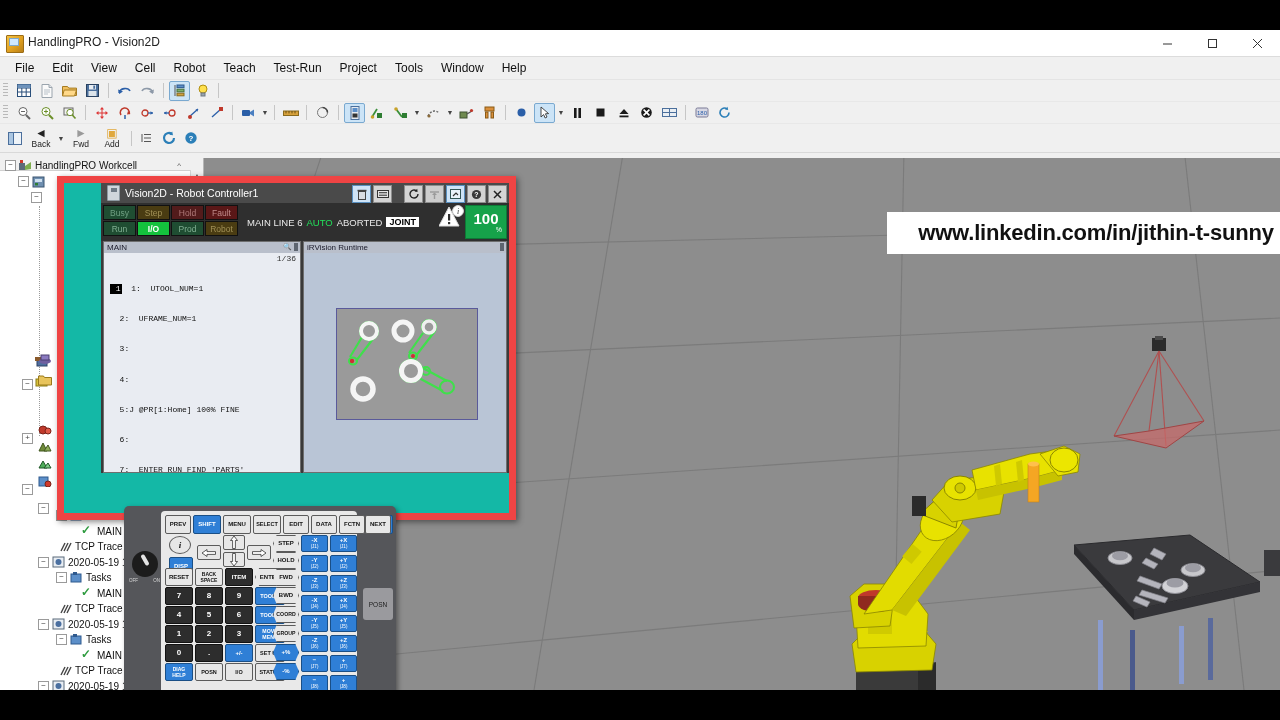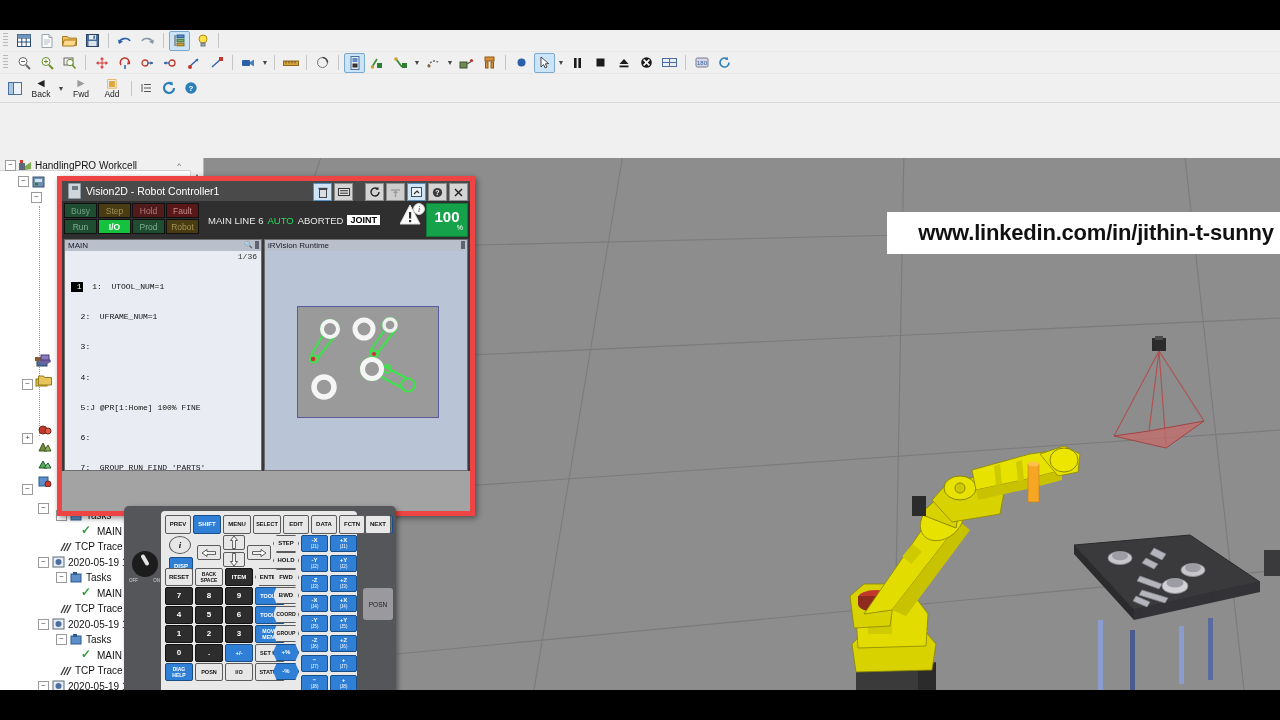--- a/index.html
+++ b/index.html
@@ -58,22 +58,22 @@
 
   
   .floor{position:absolute;inset:0;background:#8d8d8d;}
 
   
   .watermark{position:absolute;left:683px;top:54px;width:418px;height:42px;background:#fff;
      display:flex;align-items:center;justify-content:center;}
   .watermark span{font-size:22px;font-weight:bold;color:#111;letter-spacing:-0.2px;}
 
   
-  .rc{position:absolute;left:57px;top:146px;width:408px;height:330px;background:#a3a3a3;
-      border:5px solid #ef4444;box-shadow:2px 2px 6px rgba(0,0,0,.45);}
+  .rc{position:absolute;left:57px;top:146px;width:408px;height:330px;background:#14b8a6;
+      border:7px solid #ef4444;box-shadow:2px 2px 6px rgba(0,0,0,.45);padding-left:37px;}
   .rc-title{height:20px;background:#4a4a4a;display:flex;align-items:center;position:relative;}
   .rc-title .rcico{width:11px;height:14px;margin:0 5px 0 6px;background:#cfd6db;border:1px solid #8e9aa2;border-radius:1px;}
   .rc-title .rcico:after{content:"";display:block;margin:2px auto 0;width:6px;height:4px;background:#6d7a84;}
   .rc-title .rct{font-size:10.5px;color:#fff;}
   .rc-tbtns{position:absolute;right:2px;top:2px;display:flex;gap:2px;}
   .rcbtn{width:17px;height:16px;background:#d4d4d4;border:1px solid #8e8e8e;display:flex;align-items:center;justify-content:center;font-size:10px;color:#222;}
   .rcbtn.hl{background:#cfe4f7;border:1px solid #5a90c0;}
   .rcbtn.dim{background:#cdcdcd;color:#8d8d8d;}
   .rcgap{width:8px;}
 
@@ -143,21 +143,56 @@
 </head>
 <body>
 
 <div id="app">
 
   <div class="letterbox-top"></div>
   <div class="letterbox-bottom"></div>
 
   <div class="win">
 
-
+    <div class="titlebar">
+      <div class="tb-icon"></div>
+      <div class="tb-text">HandlingPRO - Vision2D</div>
+      <div class="wbtns">
+        <div class="wbtn">
+          <svg width="11" height="11">
+              <line x1="1" y1="6" x2="10" y2="6" stroke="#333" stroke-width="1"></line>
+            </svg>
+        </div>
+        <div class="wbtn">
+          <svg width="11" height="11">
+              <rect x="1.5" y="1.5" width="8" height="8" fill="none" stroke="#333" stroke-width="1"></rect>
+            </svg>
+        </div>
+        <div class="wbtn close">
+          <svg width="11" height="11">
+              <line x1="1" y1="1" x2="10" y2="10" stroke="#333" stroke-width="1"></line>
+              <line x1="10" y1="1" x2="1" y2="10" stroke="#333" stroke-width="1"></line>
+            </svg>
+        </div>
+      </div>
+    </div>
+
+    <div class="menubar">
+      <div class="menuitem">File</div>
+      <div class="menuitem">Edit</div>
+      <div class="menuitem">View</div>
+      <div class="menuitem">Cell</div>
+      <div class="menuitem">Robot</div>
+      <div class="menuitem">Teach</div>
+      <div class="menuitem">Test-Run</div>
+      <div class="menuitem">Project</div>
+      <div class="menuitem">Tools</div>
+      <div class="menuitem">Window</div>
+      <div class="menuitem">Help</div>
+    </div>
 
     <div class="toolbar">
       <div class="tb-grip"></div>
       <div class="ticon">
         <svg width="14" height="13">
             <rect x="0.5" y="0.5" width="13" height="12" fill="#fff" stroke="#2a4f7a"></rect>
         <line x1="0.5" y1="4" x2="13.5" y2="4" stroke="#2a4f7a"></line>
             <line x1="0.5" y1="8" x2="13.5" y2="8" stroke="#2a4f7a"></line>
         <line x1="4.8" y1="0.5" x2="4.8" y2="12.5" stroke="#2a4f7a"></line>
             <line x1="9.2" y1="0.5" x2="9.2" y2="12.5" stroke="#2a4f7a"></line>
@@ -862,21 +897,21 @@
             </span>
           </div>
           <div class="pgnum">1/36</div>
           <div class="code">
             <span class="ln"><span class="cursor-blk">&nbsp;1</span><span>  1:  UTOOL_NUM=1</span></span>
             <span class="ln">  2:  UFRAME_NUM=1</span>
             <span class="ln">  3:</span>
             <span class="ln">  4:</span>
             <span class="ln">  5:J @PR[1:Home] 100% FINE</span>
             <span class="ln">  6:</span>
-            <span class="ln">  7:  GROUP RUN_FIND 'PARTS'</span>
+            <span class="ln">  7:  ENTER RUN_FIND 'PARTS'</span>
             
             
             
             
             
             
             
             
             
             

